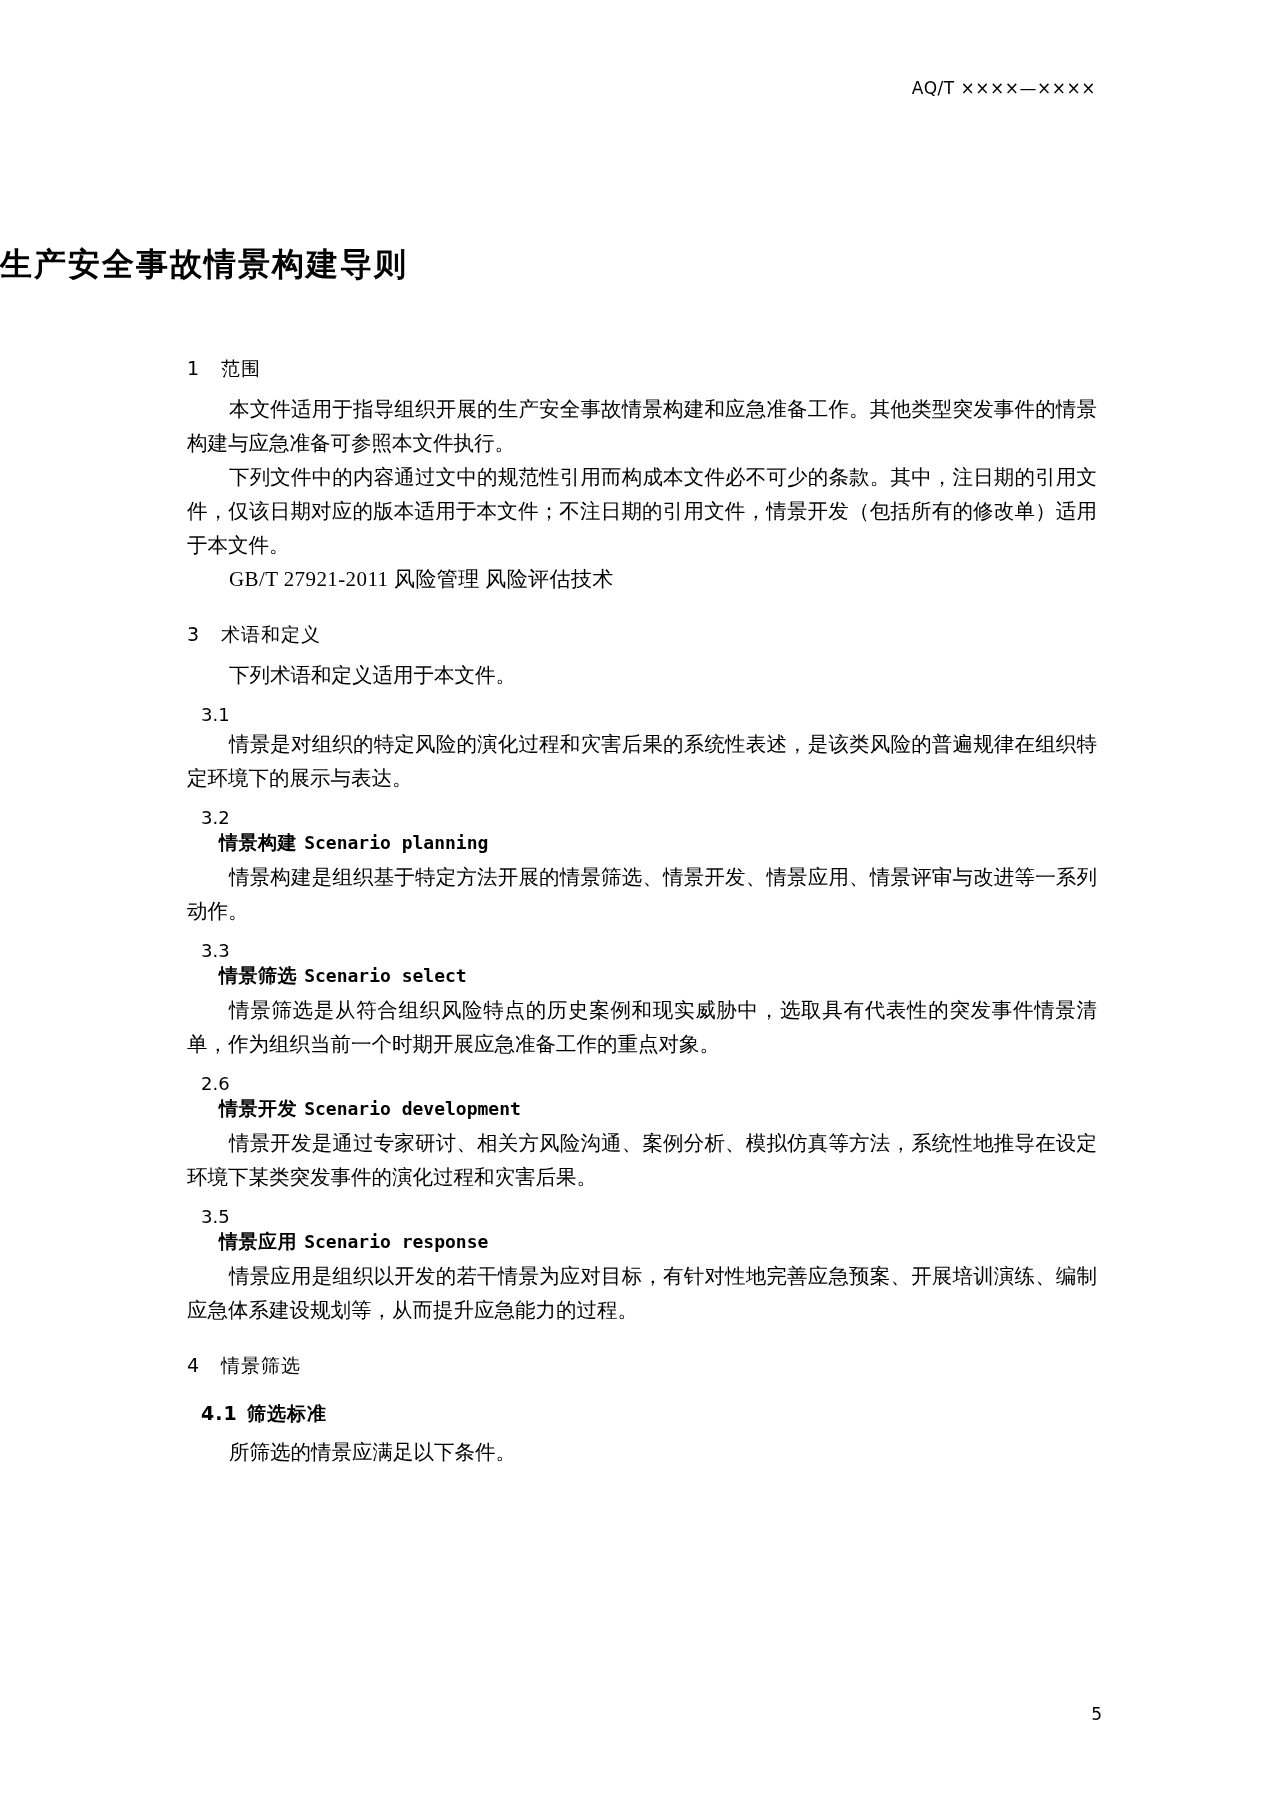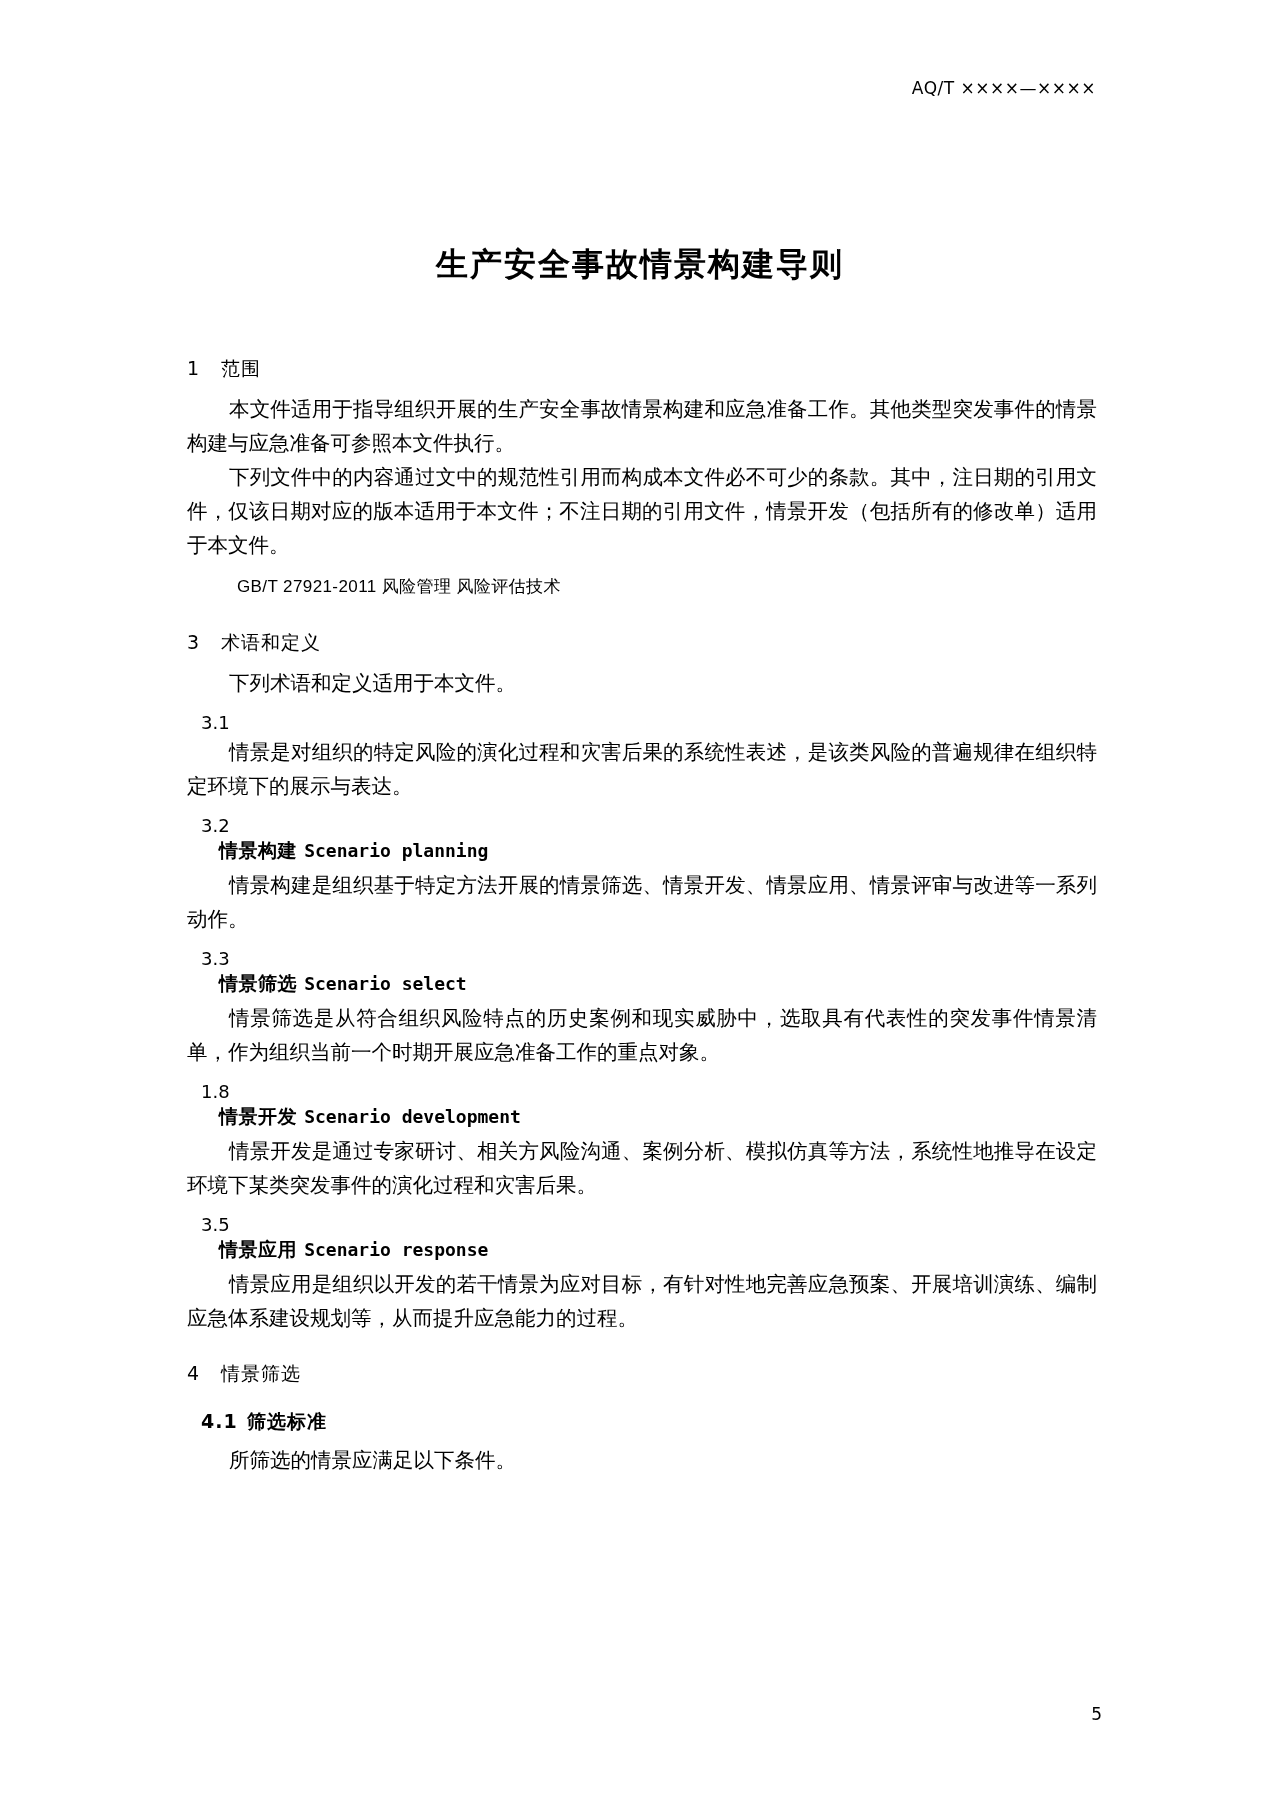--- a/index.html
+++ b/index.html
@@ -28,21 +28,21 @@
     font-family: "DejaVu Sans", sans-serif;
     font-size: 17px;
     letter-spacing: 0.5px;
     color: #000;
   }
   .doc-title {
     position: absolute;
     top: 222px;
     left: 0;
     width: 1280px;
-    text-align: center;
+    text-align: left;
     font-family: "DejaVu Sans", sans-serif;
     font-weight: bold;
     font-size: 32px;
     letter-spacing: 2px;
   }
   .content {
     position: absolute;
     top: 330px;
     left: 187px;
     width: 910px;
@@ -93,24 +93,24 @@
   p.body {
     font-family: "Liberation Serif", serif;
     font-size: 20.5px;
     line-height: 34px;
     margin: 0 0 0 0;
     text-align: justify;
     text-justify: inter-ideograph;
     text-indent: 42px;
   }
   p.ref {
-    font-family: Liberation Sans, sans-serif;
-    font-size: 17px;
+    font-family: Liberation Serif, serif;
+    font-size: 21px;
     line-height: 34px;
-    margin: 8px;
+    margin: 0;
     text-indent: 42px;
     letter-spacing: 0.4px;
   }
   .page-number {
     position: absolute;
     bottom: 86px;
     right: 178px;
     font-family: "DejaVu Sans", sans-serif;
     font-size: 17px;
   }
@@ -149,21 +149,21 @@
     </div>
     <p class="body">情景构建是组织基于特定方法开展的情景筛选、情景开发、情景应用、情景评审与改进等一系列动作。</p>
 
     <div class="term-num">3.3</div>
     <div class="term-name">
       <span>情景筛选</span>
       <span class="en">Scenario select</span>
     </div>
     <p class="body">情景筛选是从符合组织风险特点的历史案例和现实威胁中，选取具有代表性的突发事件情景清单，作为组织当前一个时期开展应急准备工作的重点对象。</p>
 
-    <div class="term-num">1.8</div>
+    <div class="term-num">2.6</div>
     <div class="term-name">
       <span>情景开发</span>
       <span class="en">Scenario development</span>
     </div>
     <p class="body">情景开发是通过专家研讨、相关方风险沟通、案例分析、模拟仿真等方法，系统性地推导在设定环境下某类突发事件的演化过程和灾害后果。</p>
 
     <div class="term-num">3.5</div>
     <div class="term-name">
       <span>情景应用</span>
       <span class="en">Scenario response</span>

